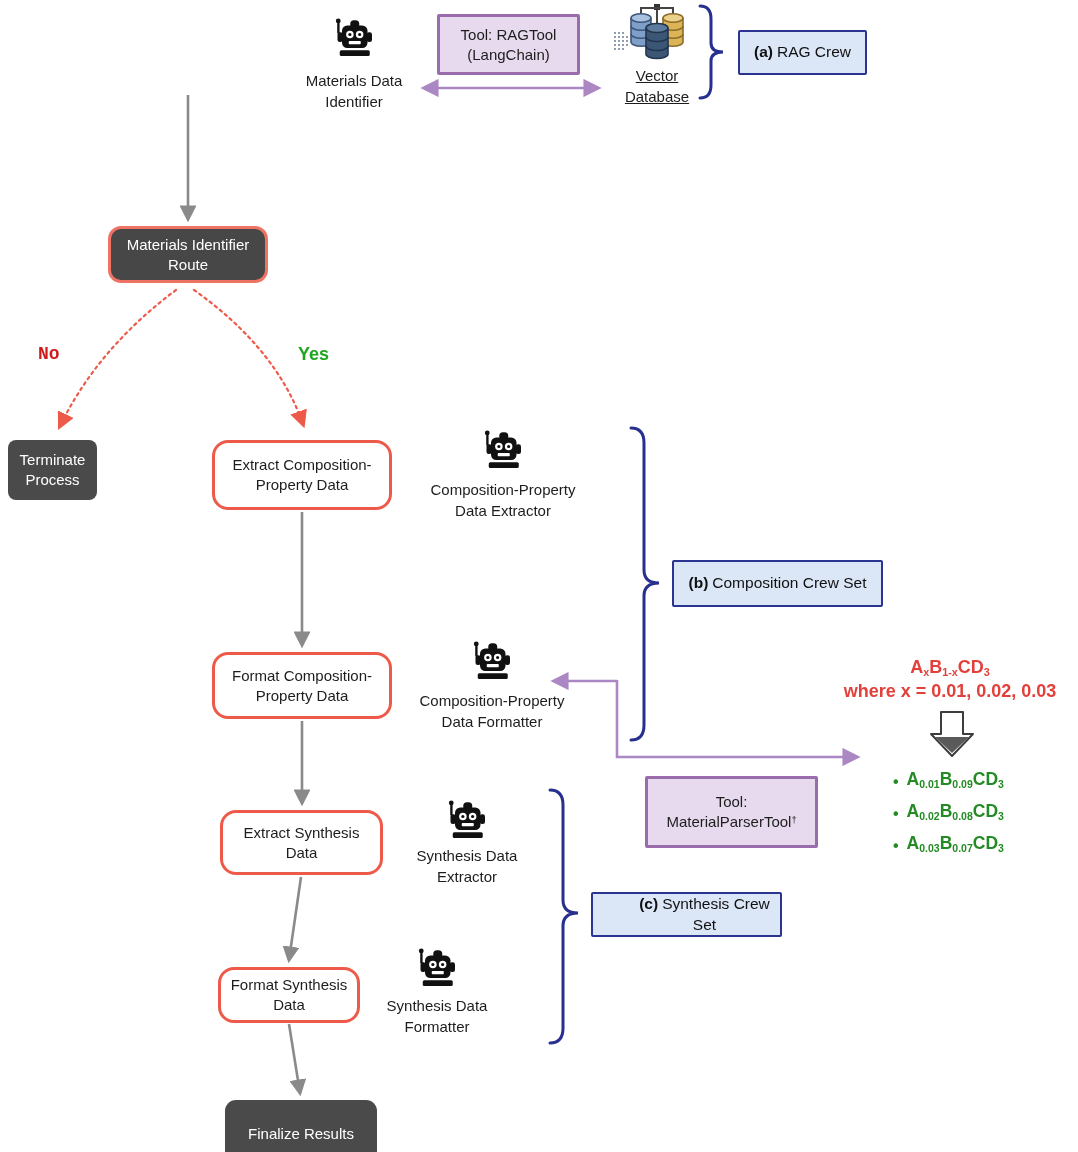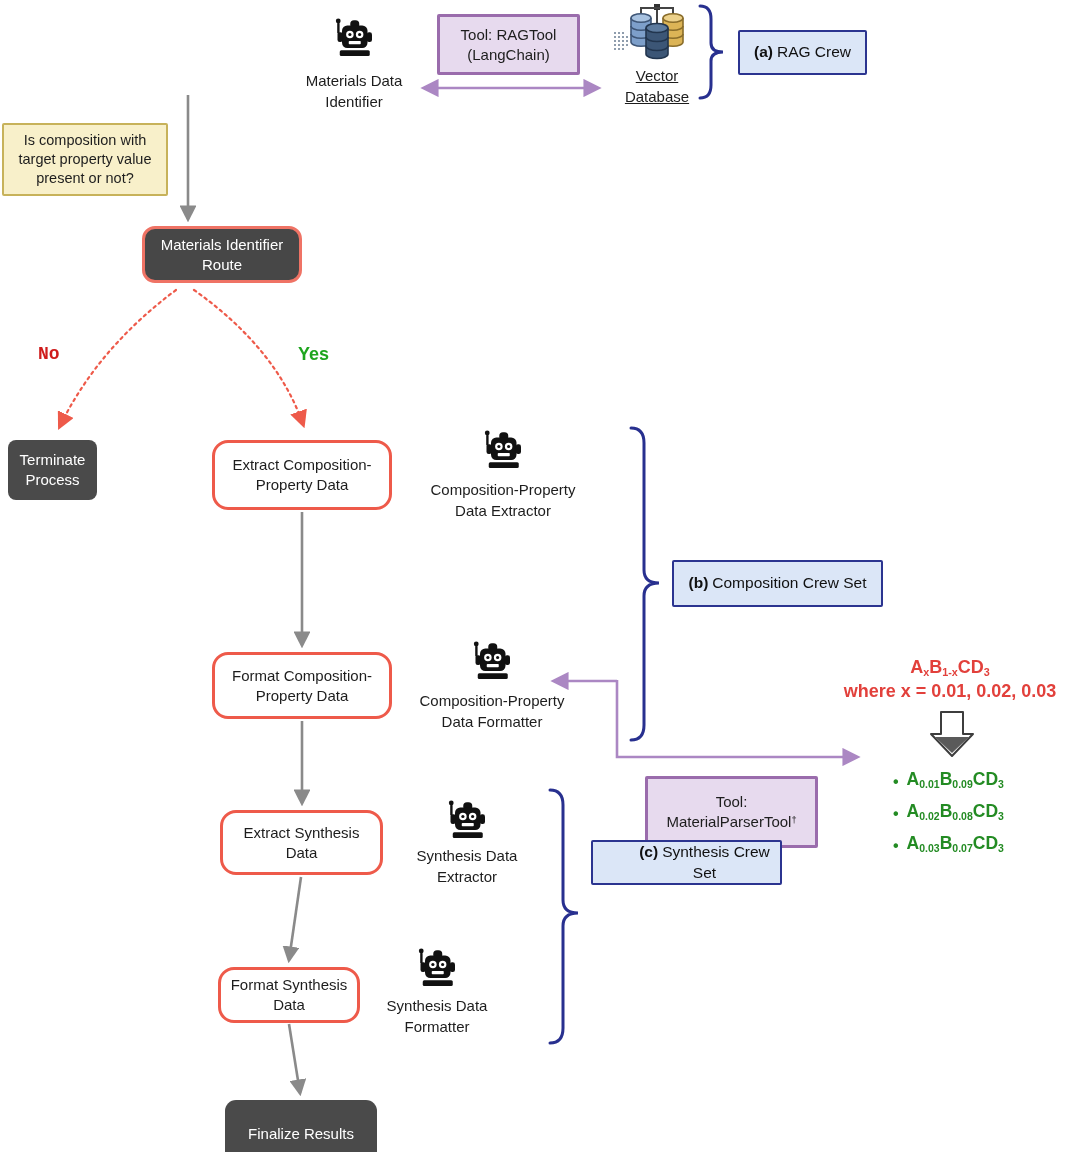--- a/index.html
+++ b/index.html
@@ -7,21 +7,21 @@
     position:relative;width:1078px;height:1152px;background:#ffffff;
     font-family:"Liberation Sans",sans-serif;color:#1d1d1d;overflow:hidden;
   }
   .wires{position:absolute;left:0;top:0;z-index:0;}
   .node{
     position:absolute;z-index:2;display:flex;align-items:center;justify-content:center;
     text-align:center;font-size:15px;line-height:1.32;box-sizing:border-box;padding:4px 8px;
   }
   .red-fill{background:#f4503e;border:3px solid #d63a29;border-radius:14px;color:#fff;}
   .dark{background:#4a4a4a;border-radius:11px;color:#fff;}
-  .dark-redge{background:#474747;border:3px solid #ef7365;border-radius:13px;color:#fff;margin-left:34px;}
+  .dark-redge{background:#474747;border:3px solid #ef7365;border-radius:13px;color:#fff;}
   .red-edge{background:#ffffff;border:3px solid #ee5a4a;border-radius:16px;color:#1d1d1d;}
   .yellow{background:#f8f0ca;border:2px solid #c7b25a;border-radius:2px;color:#1d1d1d;}
   .purple{background:#e7daee;border:3px solid #9a6cac;border-radius:2px;color:#1d1d1d;}
   .crew{background:#dbe6f7;border:2.5px solid #2b3490;border-radius:2px;color:#111;font-size:15.5px;}
   .crew b{margin-right:4px;}
   .agent-label{
     position:absolute;z-index:2;text-align:center;font-size:15px;line-height:1.38;color:#1d1d1d;
   }
   .branch{position:absolute;z-index:2;font-size:18px;font-weight:bold;}
   .no{color:#cf1c1c;}
@@ -122,23 +122,20 @@
           <rect x="8" y="40" width="2" height="2"></rect>
           <rect x="12" y="40" width="2" height="2"></rect>
         <rect x="0" y="44" width="2" height="2"></rect>
           <rect x="4" y="44" width="2" height="2"></rect>
           <rect x="8" y="44" width="2" height="2"></rect>
       </g>
     </g>
   </svg>
 
 
-  <div class="node yellow" style="left:2px;top:123px;width:166px;height:73px;font-size:14.5px;">
-      <span>Is composition with target property value present or not?</span>
-    </div>
 
   <div class="node dark-redge" style="left:108px;top:226px;width:160px;height:57px;">
       <span>Materials Identifier Route</span>
     </div>
 
   <div class="branch no" style="left:38px;top:344px;font-family:Liberation Mono, monospace;"><span>No</span></div>
   <div class="branch yes" style="left:298px;top:344px;"><span>Yes</span></div>
 
   <div class="node dark" style="left:8px;top:440px;width:89px;height:60px;border-radius:8px;">
       <span>Terminate Process</span>
@@ -171,21 +168,21 @@
   <div class="node purple" style="left:645px;top:776px;width:173px;height:72px;">
     <span><span>Tool:</span><br><span>MaterialParserTool</span><span class="chem"><span class="sup">†</span></span></span>
   </div>
 
   <div class="node crew" style="left:738px;top:30px;width:129px;height:45px;">
     <span><b>(a)</b><span>RAG Crew</span></span>
   </div>
   <div class="node crew" style="left:672px;top:560px;width:211px;height:47px;">
     <span><b>(b)</b><span>Composition Crew Set</span></span>
   </div>
-  <div class="node crew" style="left:591px;top:840px;width:191px;height:45px;padding-left:44px;">
+  <div class="node crew" style="left:591px;top:892px;width:191px;height:45px;padding-left:44px;">
     <span><b>(c)</b><span>Synthesis Crew Set</span></span>
   </div>
 
   <div class="agent-label" style="left:284px;top:71px;width:140px;"><span>Materials Data Identifier</span></div>
 
   <div class="agent-label" style="left:607px;top:66px;width:100px;text-decoration:underline;"><span>Vector Database</span></div>
 
   <div class="agent-label" style="left:413px;top:480px;width:180px;"><span>Composition-Property Data Extractor</span></div>
 
   <div class="agent-label" style="left:397px;top:846px;width:140px;"><span>Synthesis Data Extractor</span></div>

